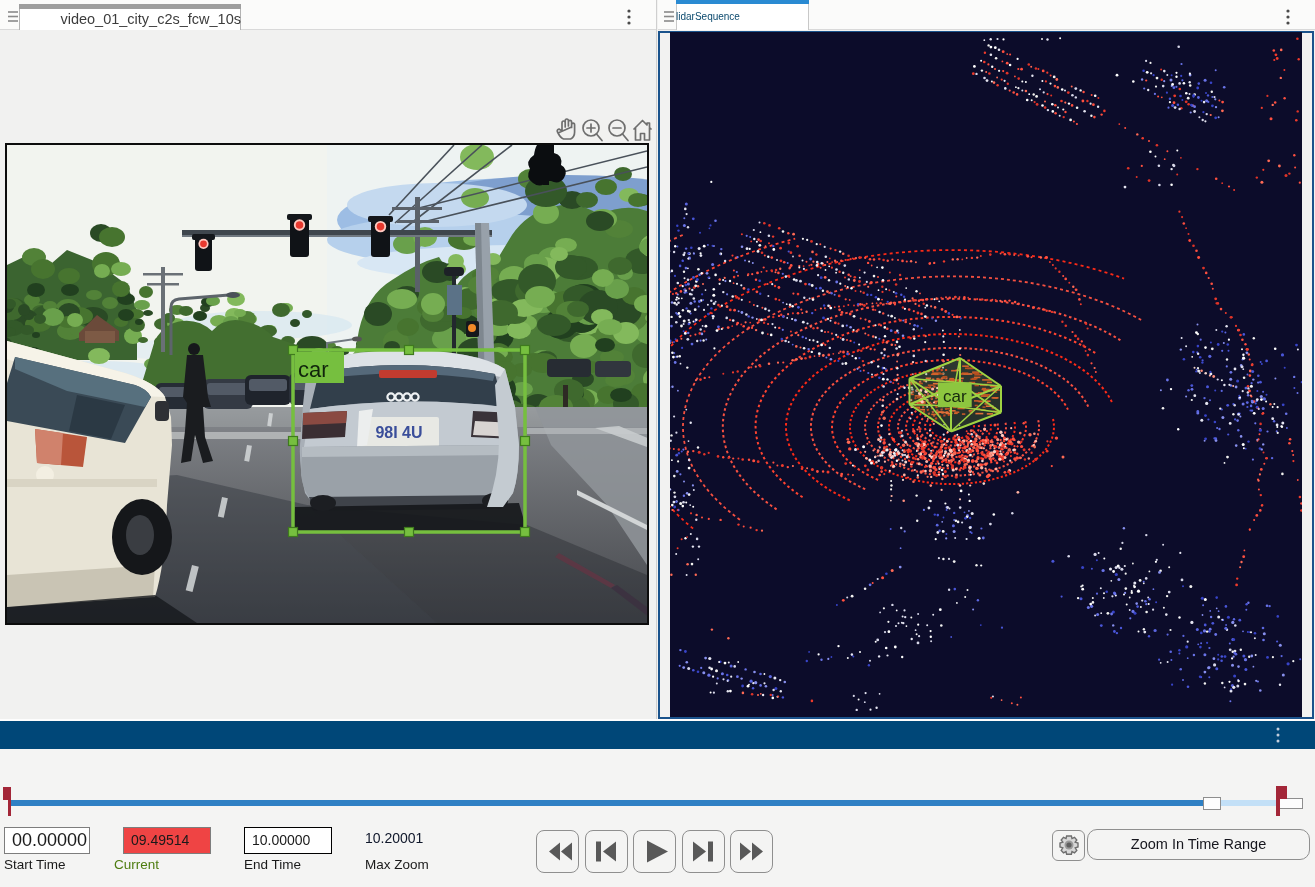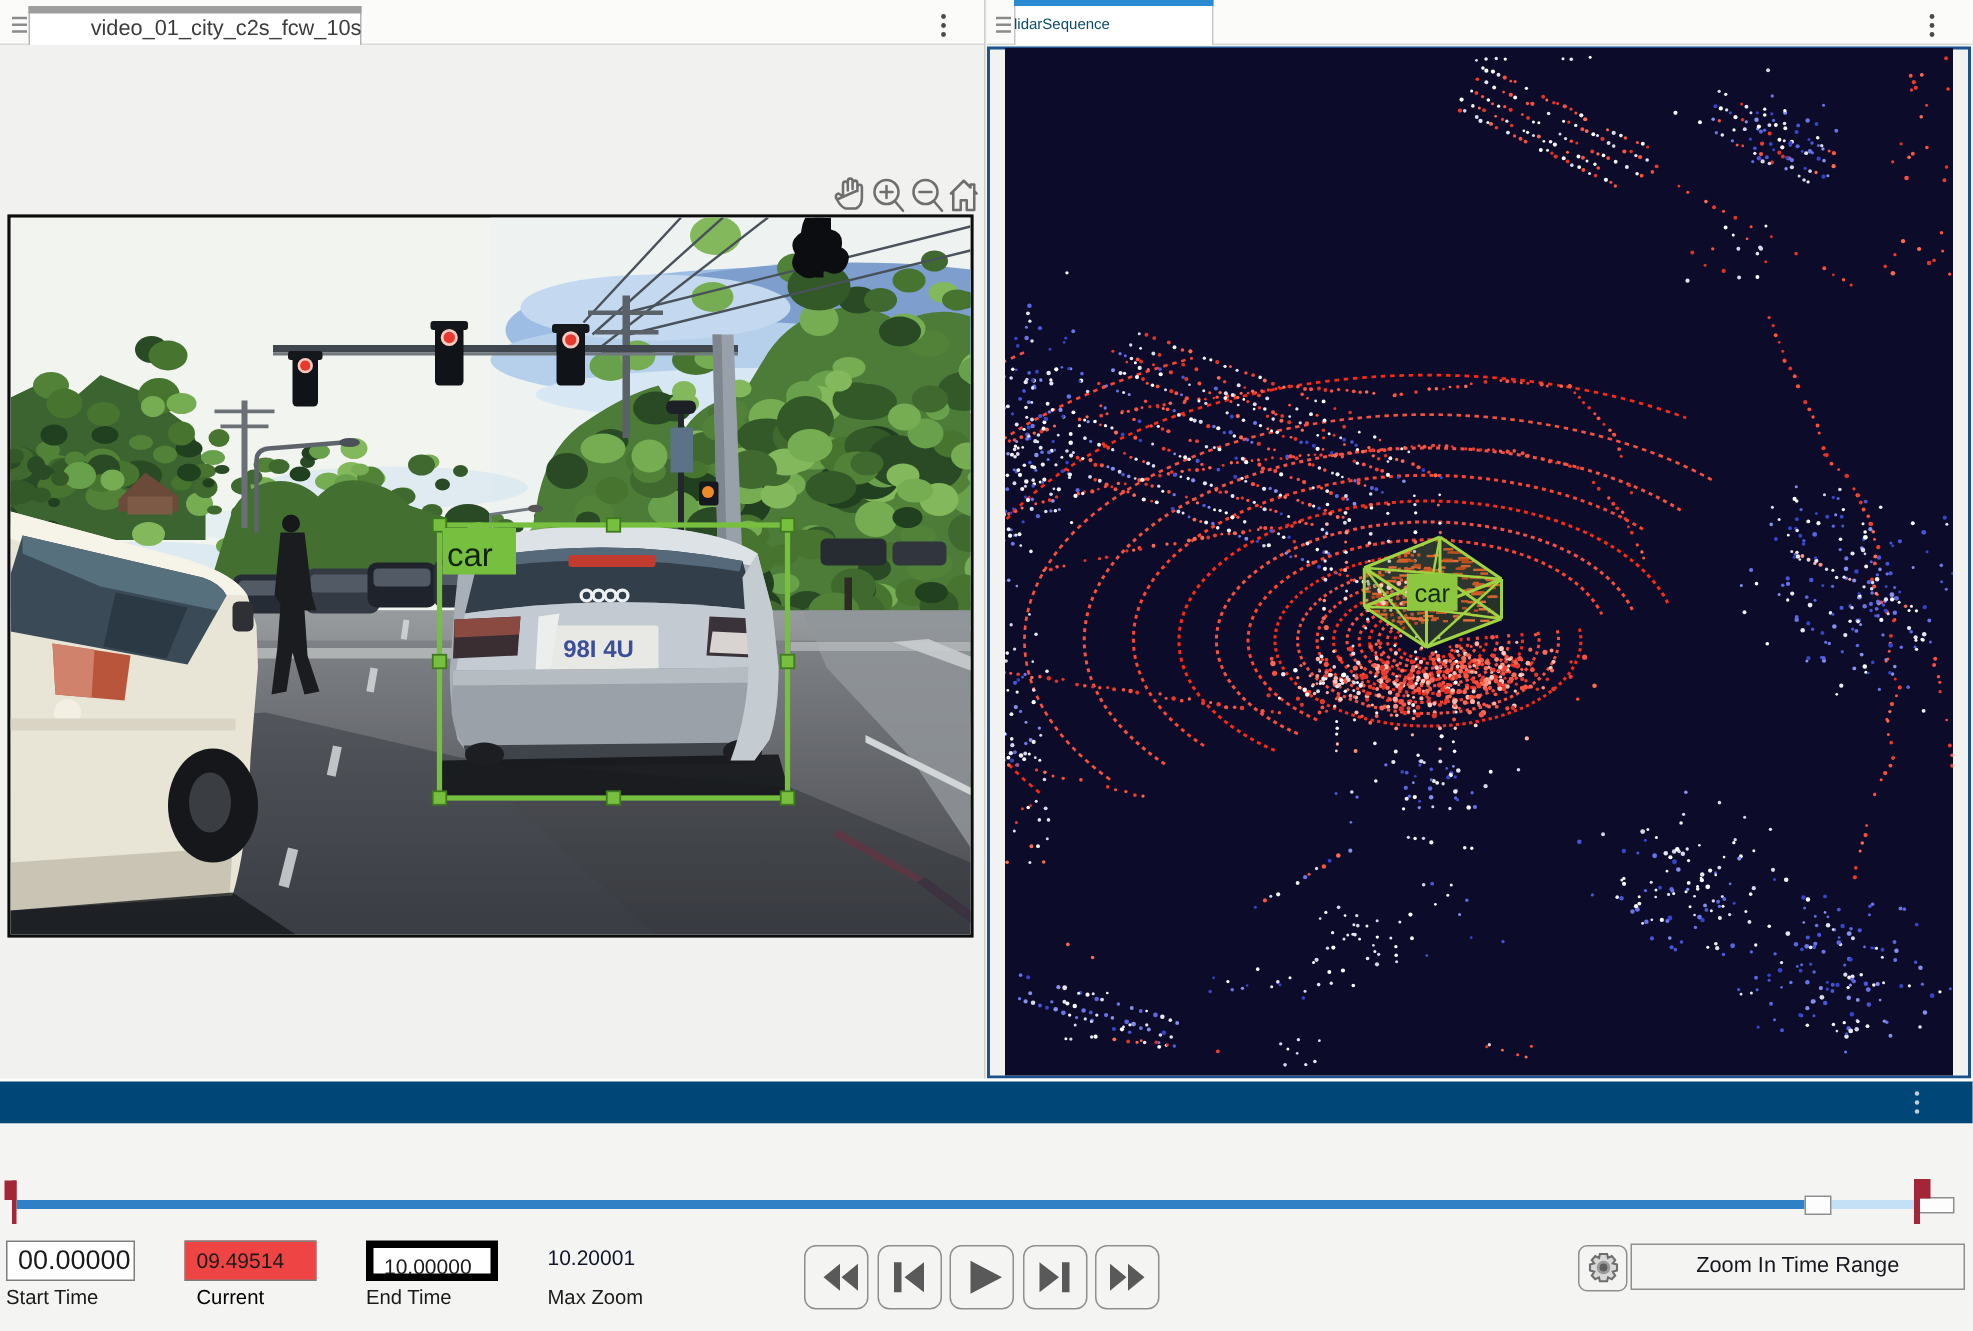--- a/index.html
+++ b/index.html
@@ -3365,22 +3365,22 @@
 <div class="abs" style="left:1203px;top:797px;width:18px;height:13px;background:#fdfdfd;border:1.5px solid #8e8e8e"></div>
 
 <div class="abs" style="left:2.5px;top:787px;width:8.5px;height:13px;background:#a32638"></div>
 <div class="abs" style="left:7.5px;top:787px;width:3.5px;height:29px;background:#a32638"></div>
 <div class="abs" style="left:1276px;top:786px;width:10.5px;height:13px;background:#a32638"></div>
 <div class="abs" style="left:1276px;top:786px;width:3.5px;height:30px;background:#a32638"></div>
 
 <div class="abs" style="left:4px;top:827px;width:86px;height:27px;background:#fff;border:1px solid #7d7d7d;font-size:18px;color:#1a1a1a;line-height:25px;padding-left:7px">00.00000</div>
 <div class="abs" style="left:4px;top:857px;font-size:13.5px;color:#1a1a1a">Start Time</div>
 <div class="abs" style="left:123px;top:827px;width:88px;height:27px;background:#ef4444;border:1px solid #7d7d7d;font-size:14px;color:#1a1a1a;line-height:25px;padding-left:7px">09.49514</div>
-<div class="abs" style="left:131px;top:857px;font-size:13.5px;color:#000000">Current</div>
-<div class="abs" style="left:244px;top:827px;width:88px;height:27px;background:#fff;border:5px solid #000000;font-size:14px;color:#1a1a1a;line-height:25px;padding-left:7px">10.00000</div>
+<div class="abs" style="left:114px;top:857px;font-size:13.5px;color:#4d7c0f">Current</div>
+<div class="abs" style="left:244px;top:827px;width:88px;height:27px;background:#fff;border:1px solid #000000;font-size:14px;color:#1a1a1a;line-height:25px;padding-left:7px">10.00000</div>
 <div class="abs" style="left:244px;top:857px;font-size:13.5px;color:#1a1a1a">End Time</div>
 <div class="abs" style="left:365px;top:830px;font-size:14px;color:#0f172a">10.20001</div>
 <div class="abs" style="left:365px;top:857px;font-size:13.5px;color:#1a1a1a">Max Zoom</div>
 
 <div class="abs" style="left:536px;top:830px;width:43px;height:43px;border:1.5px solid #8f8f8f;border-radius:8px"></div>
 <svg class="abs" style="left:538px;top:835px" width="38" height="33" viewBox="0 0 38 32">
     <polygon points="22,7 22,25 11,16" fill="#595959"></polygon>
     <polygon points="34,7 34,25 23,16" fill="#595959"></polygon>
   </svg>
 <div class="abs" style="left:584.5px;top:830px;width:43px;height:43px;border:1.5px solid #8f8f8f;border-radius:8px"></div>
@@ -3402,13 +3402,13 @@
     <polygon points="8,7 19,16 8,25" fill="#595959"></polygon>
     <polygon points="20,7 31,16 20,25" fill="#595959"></polygon>
   </svg>
 
 <div class="abs" style="left:1052px;top:830px;width:33px;height:31px;border:1.5px solid #8f8f8f;border-radius:6px"></div>
 <svg class="abs" style="left:1057px;top:834px" width="24" height="24" viewBox="0 0 24 24">
 <path d="M12 2 L14.4 2 L15 4.6 L17.5 3.4 L19.8 6 L18.2 8.2 L21 9 L21 13 L18.2 13.8 L19.8 16.4 L17.5 18.8 L15 17.6 L14.4 20.2 L9.6 20.2 L9 17.6 L6.5 18.8 L4.2 16.4 L5.8 13.8 L3 13 L3 9 L5.8 8.2 L4.2 6 L6.5 3.4 L9 4.6 L9.6 2 Z" fill="#d8d8d8" stroke="#6e6e6e" stroke-width="1.4"></path>
 <circle cx="12" cy="11" r="4.5" fill="#9a9a9a"></circle>
     <circle cx="12" cy="11" r="2.6" fill="#5f5f5f"></circle>
   </svg>
-<div class="abs" style="left:1087px;top:829px;width:223px;height:31px;border:1.5px solid #8f8f8f;border-radius:0;font-size:14.5px;color:#16161d;text-align:center;line-height:28px">Zoom In Time Range</div>
+<div class="abs" style="left:1087px;top:829px;width:223px;height:31px;border:1.5px solid #8f8f8f;border-radius:10px;font-size:14.5px;color:#16161d;text-align:center;line-height:28px">Zoom In Time Range</div>
 
 </body></html>

